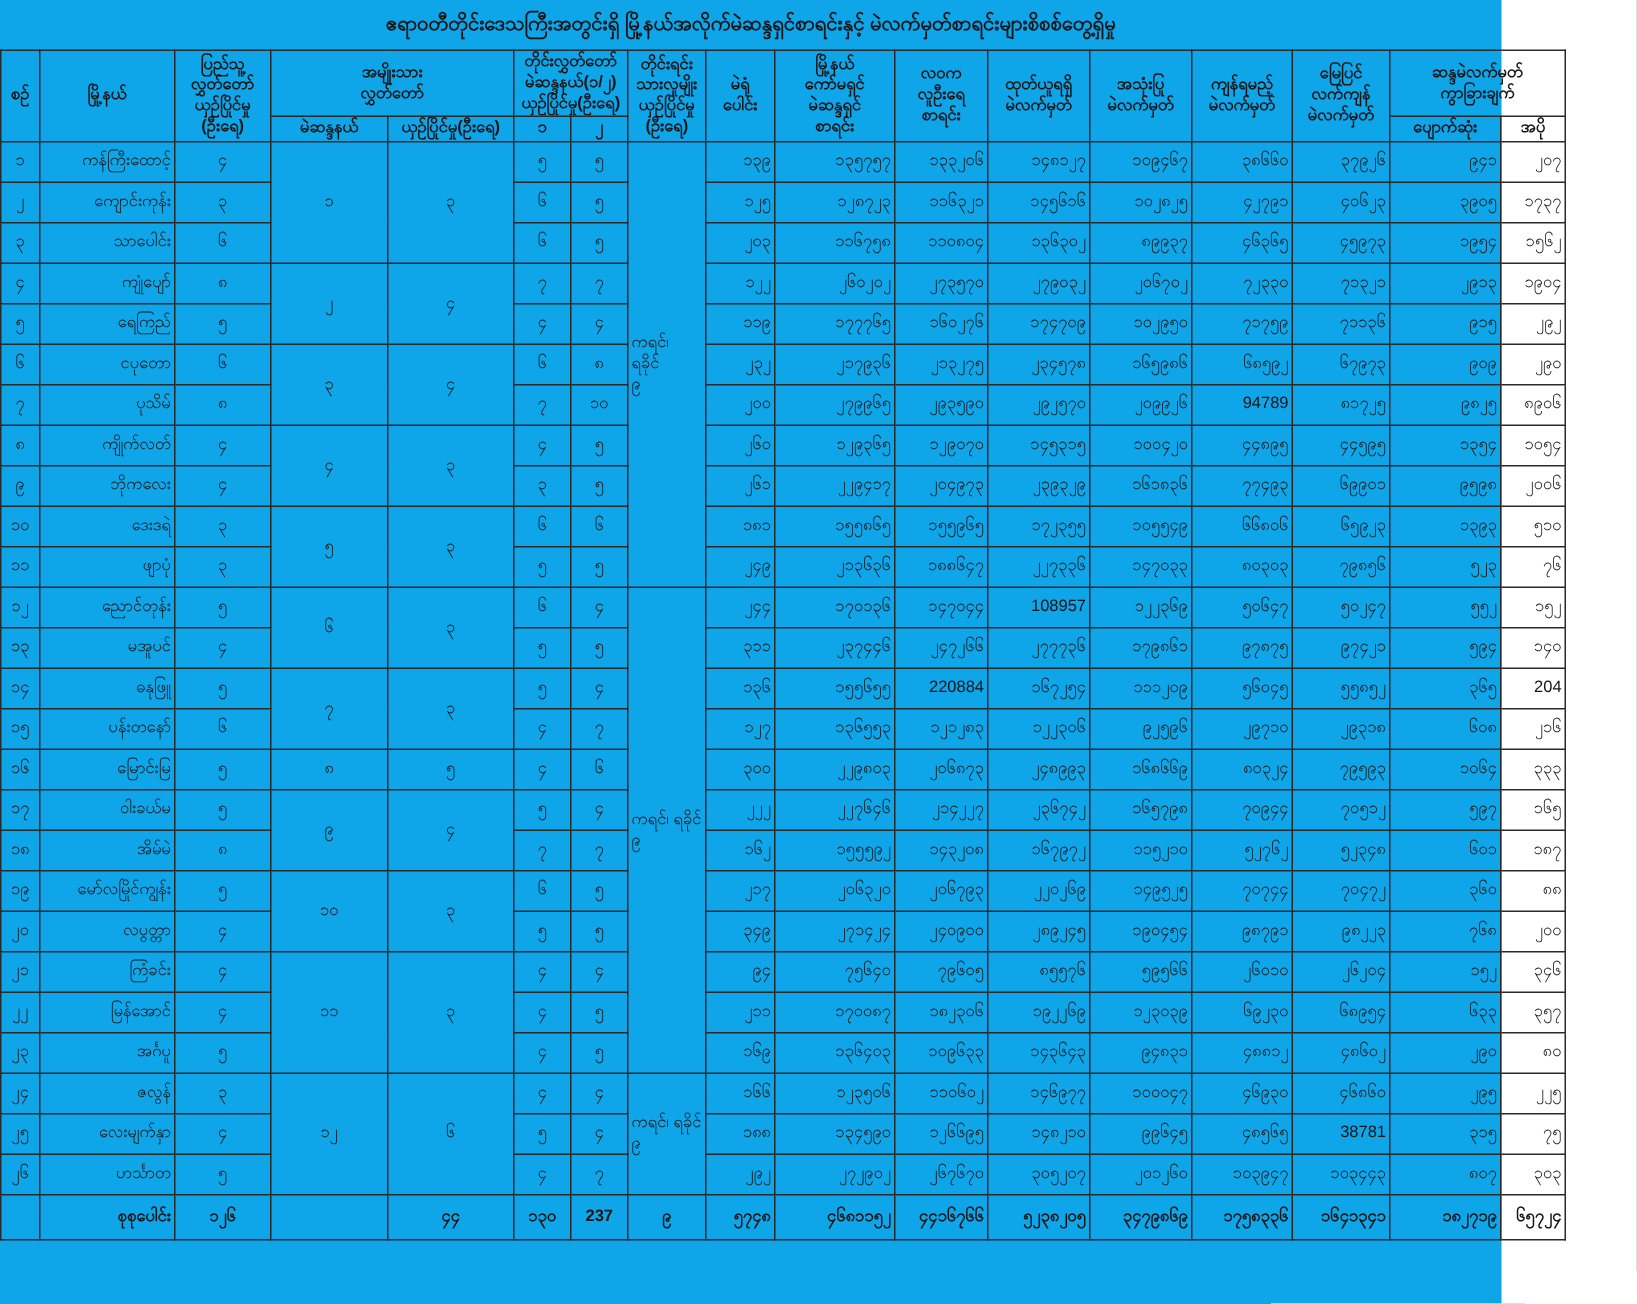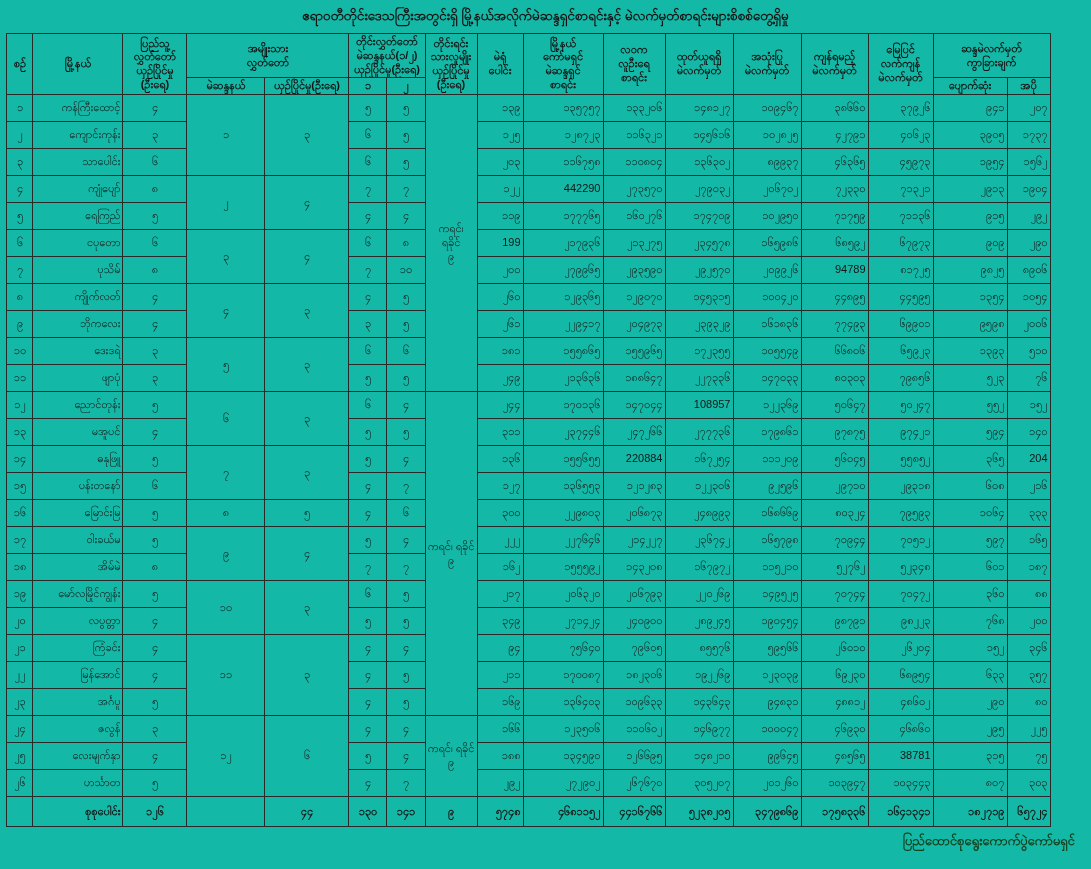--- a/index.html
+++ b/index.html
@@ -1,20 +1,20 @@
 <!DOCTYPE html>
 <html><head>
 <meta charset="utf-8">
 <style>
   html,body{margin:0;padding:0;background:#ffffff;}
   .page{
-    width:1091px;height:869px;
+    width:1001px;height:869px;
     font-family:"Liberation Sans","DejaVu Sans",sans-serif;
     color:#111;position:relative;box-sizing:border-box;
-    background:#14b8a6;
+    background:#0ea5e9;
   }
   .title{
     text-align:center;font-size:13.5px;font-weight:bold;
     padding-top:7px;padding-bottom:6px;color:#151515;
   }
   table.main{
     border-collapse:collapse;table-layout:fixed;
     margin:0 auto;width:1063px;
   }
   table.main th, table.main td{
@@ -24,21 +24,21 @@
     vertical-align:middle;
   }
   thead th{
     font-weight:bold;text-align:center;white-space:pre-line;
     font-size:11.5px;padding:2px 1px;
   }
   tbody td{height:24px;}
   td.c{text-align:center;}
   td.nm{text-align:right;padding-left:4px;white-space:nowrap;}
   td.num{text-align:right;padding-right:5px;font-variant-numeric:tabular-nums;}
-  td.eth{text-align:center;white-space:pre-line;font-size:11px;margin-left:39px;}
+  td.eth{text-align:left;white-space:pre-line;font-size:11px;margin-left:39px;}
   tr.total td{font-weight:bold;height:27px;margin-top:45px;}
   .footer{
     text-align:right;font-size:13px;font-weight:bold;
     padding:5px 16px 0 0;color:#14421f;
   }
 </style>
 </head>
 <body>
 
 <div class="page">
@@ -168,21 +168,21 @@
         </tr>
         <tr>
           <td class="c">၄</td>
           <td class="nm">ကျုံပျော်</td>
           <td class="c">၈</td>
           <td class="c" rowspan="2">၂</td>
           <td class="c" rowspan="2">၄</td>
           <td class="c">၇</td>
           <td class="c">၇</td>
           <td class="num">၁၂၂</td>
-          <td class="num">442290</td>
+          <td class="num">၂၆၀၂၀၂</td>
           <td class="num">၂၇၃၅၇၀</td>
           <td class="num">၂၇၉၀၃၂</td>
           <td class="num">၂၀၆၇၀၂</td>
           <td class="num">၇၂၃၃၀</td>
           <td class="num">၇၁၃၂၁</td>
           <td class="num">၂၉၁၃</td>
           <td class="num">၁၉၀၄</td>
         </tr>
         <tr>
           <td class="c">၅</td>
@@ -201,21 +201,21 @@
           <td class="num">၂၉၂</td>
         </tr>
         <tr>
           <td class="c">၆</td>
           <td class="nm">ငပုတော</td>
           <td class="c">၆</td>
           <td class="c" rowspan="2">၃</td>
           <td class="c" rowspan="2">၄</td>
           <td class="c">၆</td>
           <td class="c">၈</td>
-          <td class="num">199</td>
+          <td class="num">၂၃၂</td>
           <td class="num">၂၁၇၉၃၆</td>
           <td class="num">၂၁၃၂၇၅</td>
           <td class="num">၂၃၄၅၇၈</td>
           <td class="num">၁၆၅၉၈၆</td>
           <td class="num">၆၈၅၉၂</td>
           <td class="num">၆၇၉၇၃</td>
           <td class="num">၉၀၉</td>
           <td class="num">၂၉၀</td>
         </tr>
         <tr>
@@ -560,29 +560,28 @@
           <td class="num">၈၀၇</td>
           <td class="num">၃၀၃</td>
         </tr>
         <tr class="total">
           <td class="c"></td>
           <td class="nm">စုစုပေါင်း</td>
           <td class="c">၁၂၆</td>
           <td class="c"></td>
           <td class="c">၄၄</td>
           <td class="c">၁၃၀</td>
-          <td class="c">၁၄၁</td>
+          <td class="c">237</td>
           <td class="c">၉</td>
           <td class="num">၅၇၄၈</td>
           <td class="num">၄၆၈၁၁၅၂</td>
           <td class="num">၄၄၁၆၇၆၆</td>
           <td class="num">၅၂၃၈၂၀၅</td>
           <td class="num">၃၄၇၉၈၆၉</td>
           <td class="num">၁၇၅၈၃၃၆</td>
           <td class="num">၁၆၄၁၃၄၁</td>
           <td class="num">၁၈၂၇၁၉</td>
           <td class="num">၆၅၇၂၄</td>
         </tr>
       </tbody>
   </table>
 
-  <div class="footer">ပြည်ထောင်စုရွေးကောက်ပွဲကော်မရှင်</div>
 </div>
 
 </body></html>

